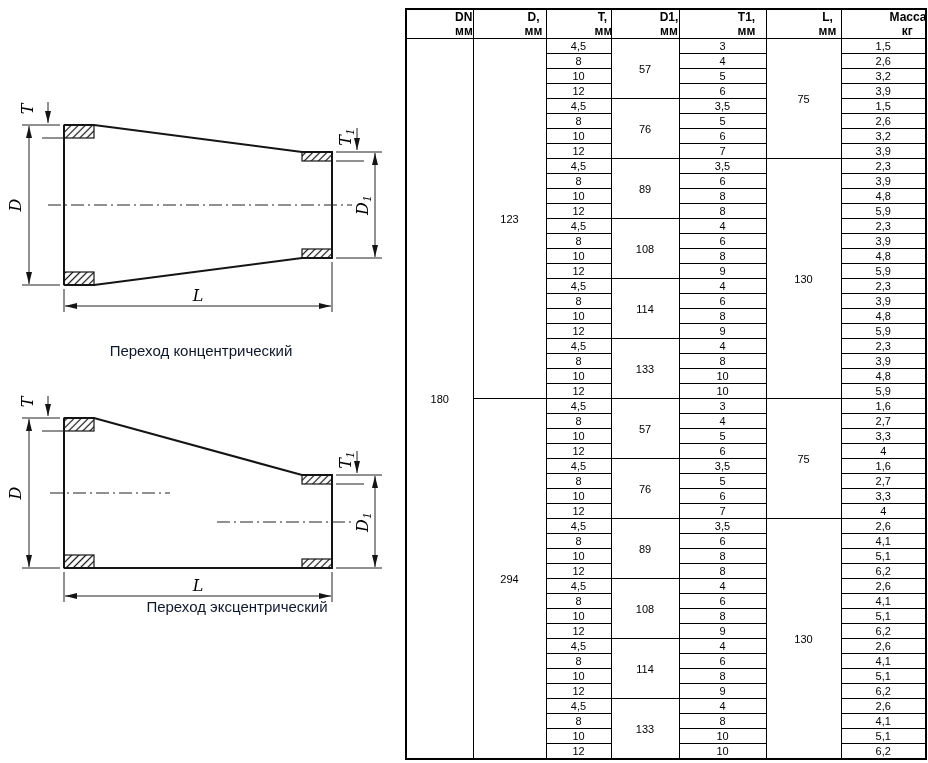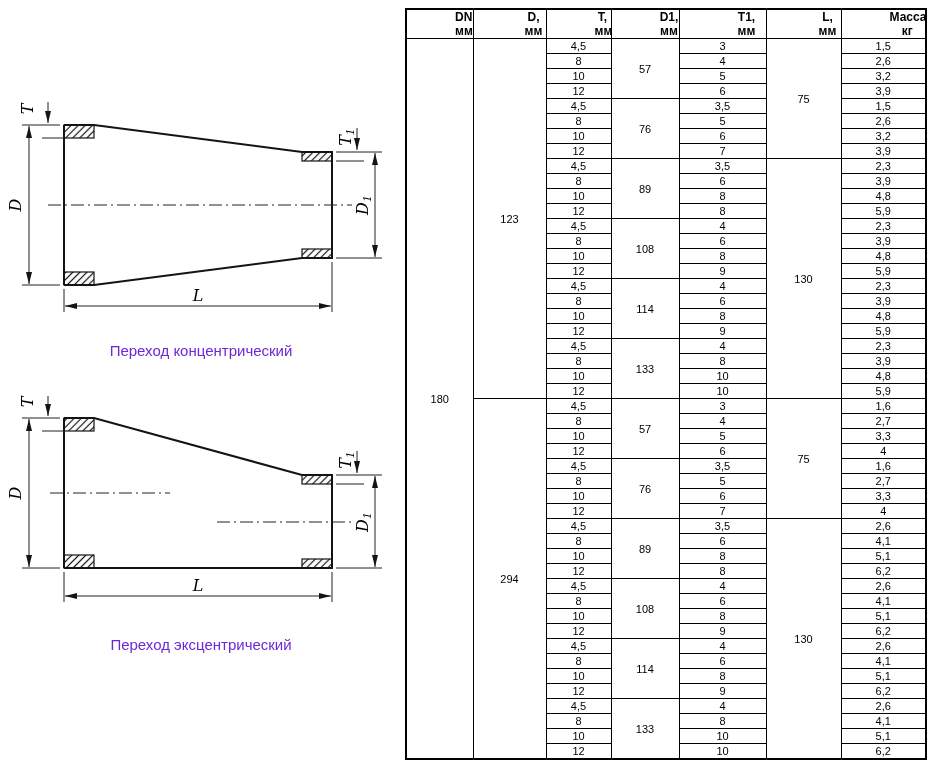--- a/index.html
+++ b/index.html
@@ -1,22 +1,22 @@
 <!DOCTYPE html>
 <html><head>
 <meta charset="utf-8">
 <style>
   html,body{margin:0;padding:0;background:#fff;}
   .page{position:relative;width:928px;height:763px;background:#fff;font-family:"Liberation Sans",sans-serif;overflow:hidden;}
   .drawing{position:absolute;left:2px;}
   #svg-conc{top:92px;}
   #svg-ecc{top:388px;}
-  .caption{position:absolute;left:0;width:402px;text-align:center;font-size:15px;color:#6d28d9;}
+  .caption{position:absolute;left:0;width:402px;text-align:center;font-size:15px;color:#0f172a;}
   #cap-conc{top:342px;}
-  #cap-ecc{top:636px;}
+  #cap-ecc{top:598px;padding-left:36px;}
   .outline{fill:none;stroke:#141414;stroke-width:2;stroke-linejoin:miter;}
   .wall{stroke:#141414;stroke-width:1.2;}
   .center{stroke:#222;stroke-width:1;stroke-dasharray:13 4 2 4;}
   .dim{stroke:#222;stroke-width:1;fill:none;}
   .lbl{font-family:"DejaVu Serif",serif;font-style:italic;font-size:16px;fill:#000;}
   .sub{font-size:11px;}
   .spec-table{position:absolute;left:405px;top:8px;width:520px;height:744px;border-collapse:collapse;table-layout:fixed;border:2px solid #000;}
   .spec-table th,.spec-table td{border:1px solid #000;text-align:center;vertical-align:middle;padding:0;font-size:11px;color:#000;overflow:hidden;}
   .spec-table thead th{height:22px;font-size:12px;font-weight:700;padding-left:48px;}
   .spec-table tbody td{height:14px;line-height:14px;}

